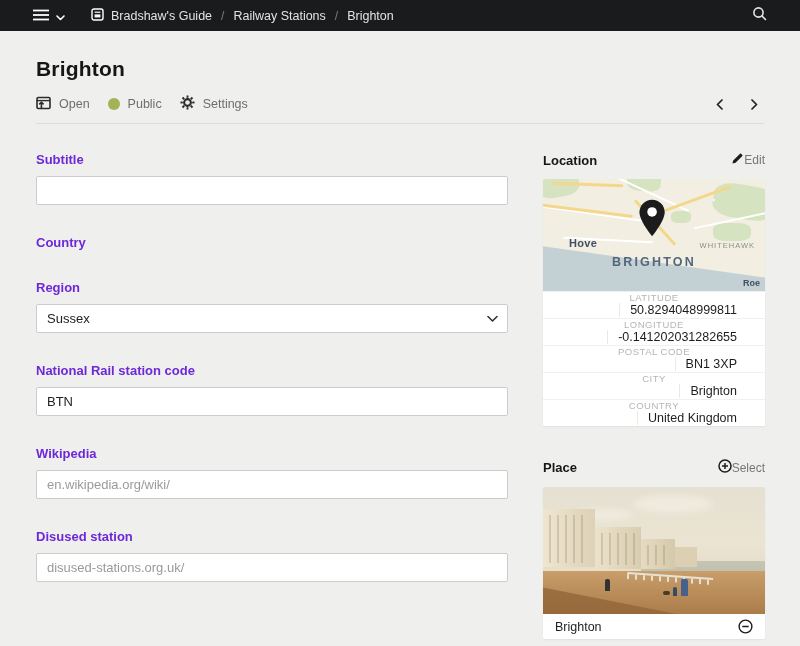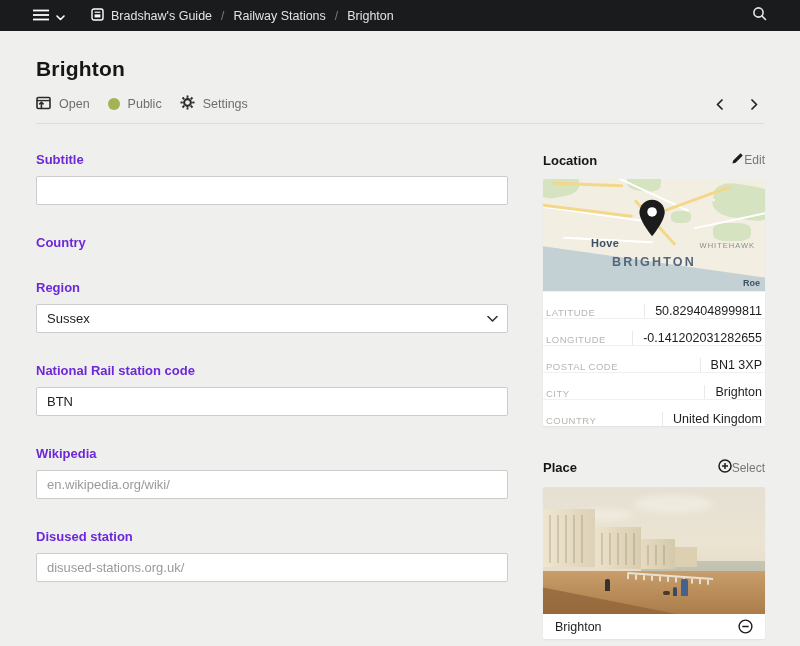--- a/index.html
+++ b/index.html
@@ -75,28 +75,28 @@
   .r5 { left:96px; top:26px; width:3px; height:52px; transform:rotate(12deg); }
   .r6 { left:170px; top:20px; width:2px; height:40px; transform:rotate(-8deg); }
   .map .road.yellow { background:#f4d78a; height:3px; }
   .y1 { left:-6px; top:30px; width:96px; transform:rotate(7deg); }
   .y2 { left:82px; top:42px; width:60px; transform:rotate(48deg); }
   .y3 { left:120px; top:18px; width:70px; transform:rotate(-20deg); }
   .y4 { left:10px; top:4px; width:70px; transform:rotate(2deg); }
   .map .sea { position:absolute; inset:0; background:#c3d1d4;
     clip-path:polygon(0 60%, 100% 88%, 100% 100%, 0 100%); }
   .map-label { position:absolute; font-weight:bold; }
-  .lbl-hove { left:26px; top:58px; font-size:11px; color:#3e4f66; letter-spacing:.3px;margin-left:22px; }
+  .lbl-hove { left:26px; top:58px; font-size:11px; color:#3e4f66; letter-spacing:.3px; }
   .lbl-brighton { left:50%; transform:translateX(-50%); top:76px; font-size:12.5px; color:#53667b; letter-spacing:2.2px; }
   .lbl-whitehawk { right:10px; top:62px; font-size:7.5px; color:#8c9083; letter-spacing:1px; font-weight:normal; }
   .lbl-roe { right:5px; bottom:3px; font-size:9px; color:#3e4f66; }
   .pin { position:absolute; left:50%; top:19px; transform:translateX(-56%); }
 
   
-  .detail-row { display:flex; align-items:flex-end; height:27px; padding:0 3px; border-top:1px solid #f0f0ef; background:#fff; }
+  .detail-row { display:flex; align-items:center; height:27px; padding:0 28px; border-top:1px solid #f0f0ef; background:#fff;flex-direction:column; }
   .detail-label { font-size:9.5px; letter-spacing:.5px; color:#b5b5b3; flex:none; }
   .detail-value { margin-left:auto; border-left:1px solid #e9e9e8; padding-left:10px;
     font-size:12.5px; color:#1d1d1d; white-space:nowrap; }
 
   
   .place-section { margin-top:33px; }
   .place-card { border-radius:2px; overflow:hidden; box-shadow:0 1px 2px rgba(0,0,0,.06); background:#fff; }
   .place-img { position:relative; width:222px; height:127px; overflow:hidden; cursor:pointer;
     background:linear-gradient(#e5e0d2 0%, #ebe4d2 45%, #e7dfcb 60%); }
   .cloud { position:absolute; border-radius:50%; background:#f1ede1; filter:blur(3px); opacity:.8; }

